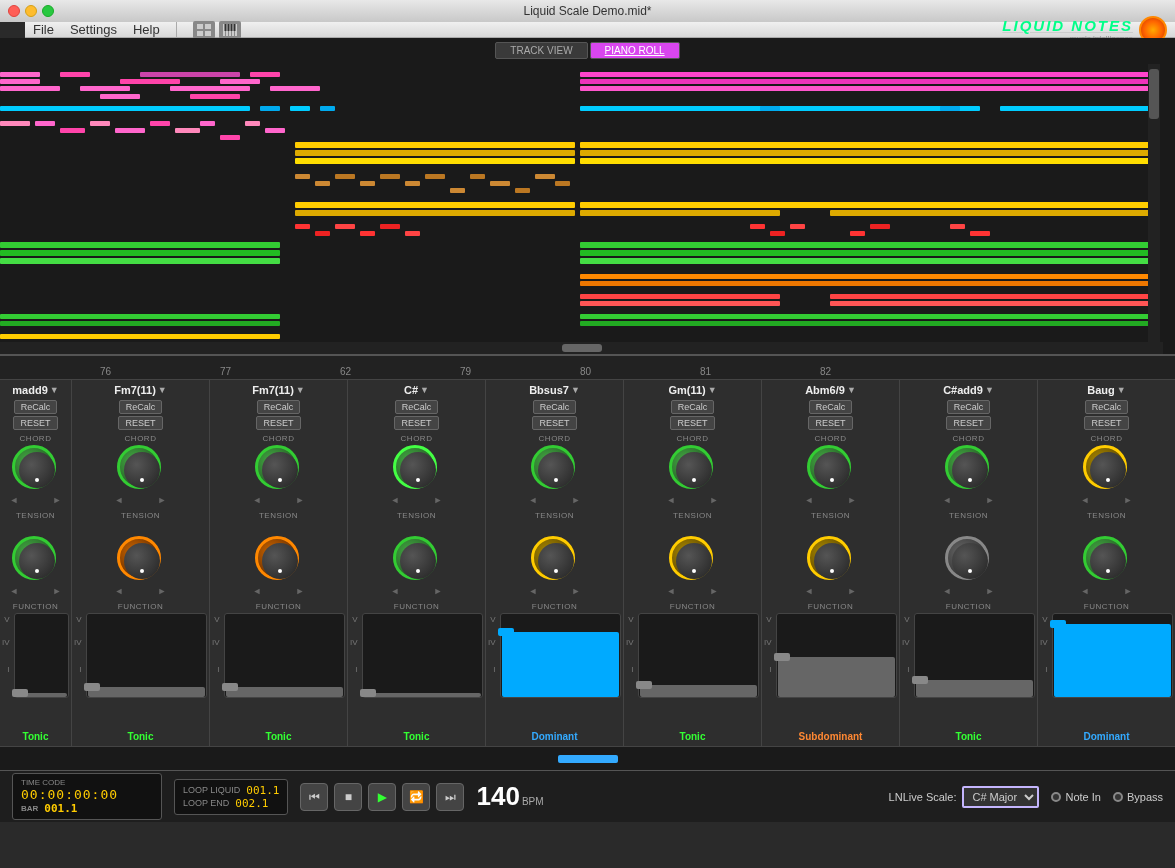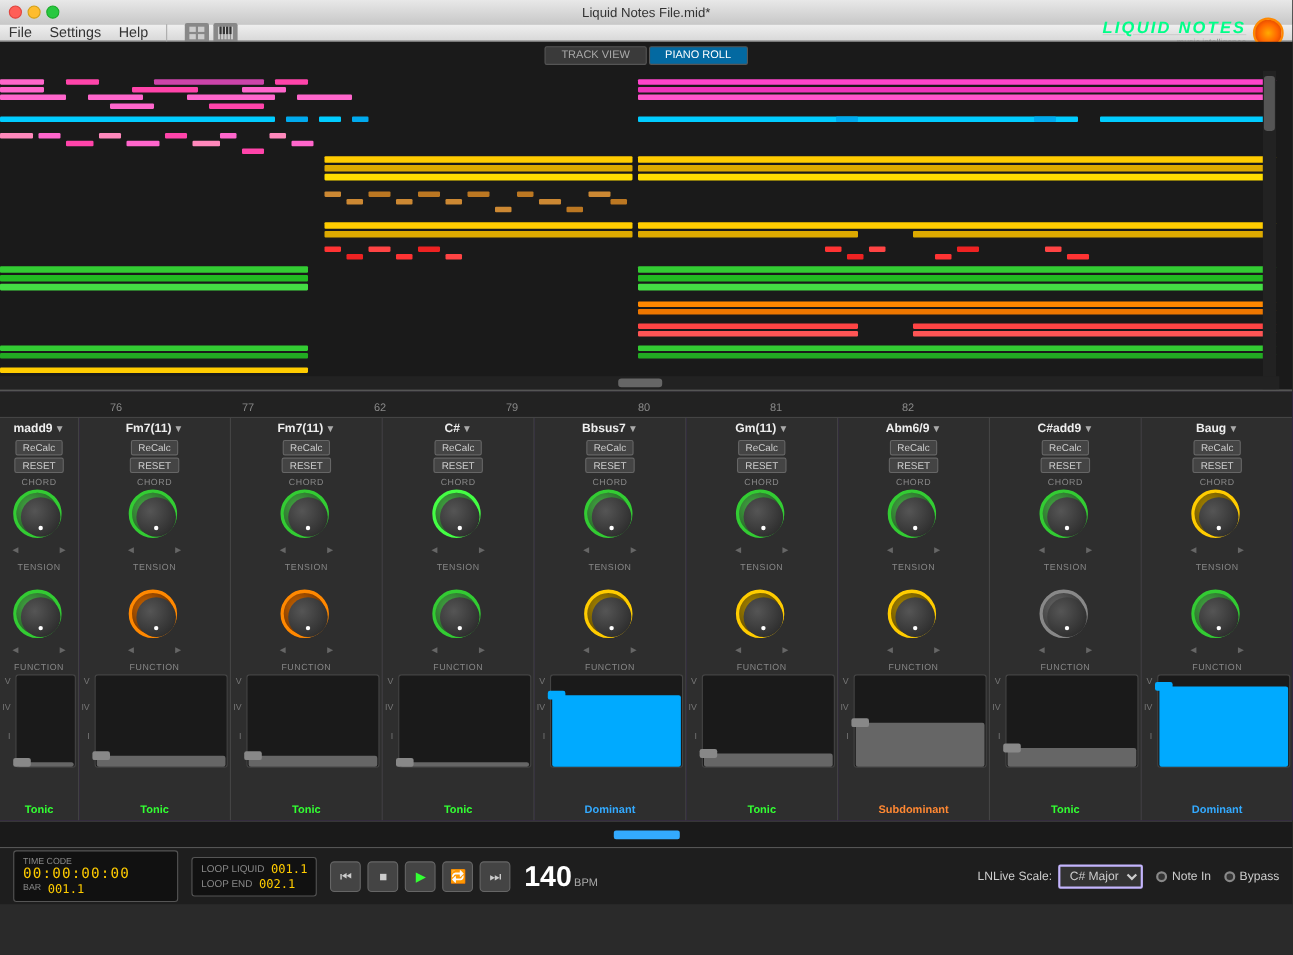--- a/index.html
+++ b/index.html
@@ -46,20 +46,21 @@
     
     #menubar {
       background: linear-gradient(to bottom, #f0f0f0, #d8d8d8);
       height: 16px;
       display: flex;
       align-items: center;
       padding: 0 8px;
       gap: 16px;
       border-bottom: 1px solid #aaa;
       position: relative;
+      margin-left: 25px;
     }
     #menubar .menu-item {
       font-size: 13px;
       color: #333;
       cursor: pointer;
     }
     #menubar .separator {
       width: 1px;
       height: 16px;
       background: #aaa;
@@ -111,22 +112,23 @@
     .view-tab {
       background: #3a3a3a;
       border: 1px solid #555;
       color: #aaa;
       padding: 2px 14px;
       font-size: 10px;
       cursor: pointer;
       border-radius: 2px;
     }
     .view-tab.active {
-      background: #0369a1;
+      background: #d946ef;
       color: #fff;
+      text-decoration: underline;
     }
     #piano-roll-canvas {
       position: absolute;
       top: 26px;
       left: 0; right: 0; bottom: 0;
       overflow: hidden;
     }
 
     
     #chord-area {
@@ -456,21 +458,21 @@
   </style>
 </head>
 <body>
 
 <div id="titlebar">
   <div class="traffic-lights">
     <div class="traffic-light tl-red"></div>
     <div class="traffic-light tl-yellow"></div>
     <div class="traffic-light tl-green"></div>
   </div>
-  <span class="title">Liquid Notes File.mid*</span>
+  <span class="title">Liquid Scale Demo.mid*</span>
 </div>
 
 <div id="menubar">
   <span class="menu-item">File</span>
   <span class="menu-item">Settings</span>
   <span class="menu-item">Help</span>
   <div class="separator"></div>
   <div class="view-icons">
     <div class="view-icon-btn">
       <svg width="14" height="12">
@@ -1064,21 +1066,21 @@
 
 <div id="transport-area">
   <div class="playhead-bar"></div>
 </div>
 
 <div id="bottom-bar">
 
   <div class="timecode-box">
     <span class="timecode-label">TIME CODE</span>
     <div class="timecode-value">00:00:00:00</div>
-    <div style="display:flex;gap:6px;align-items:flex-start;">
+    <div style="display:flex;gap:6px;align-items:center;font-weight:bold;">
       <span class="timecode-label">BAR</span>
       <span class="bar-value">001.1</span>
     </div>
   </div>
 
   <div class="loop-box">
     <div class="loop-row">
       <span class="loop-label">LOOP LIQUID</span>
       <span class="loop-value">001.1</span>
     </div>

